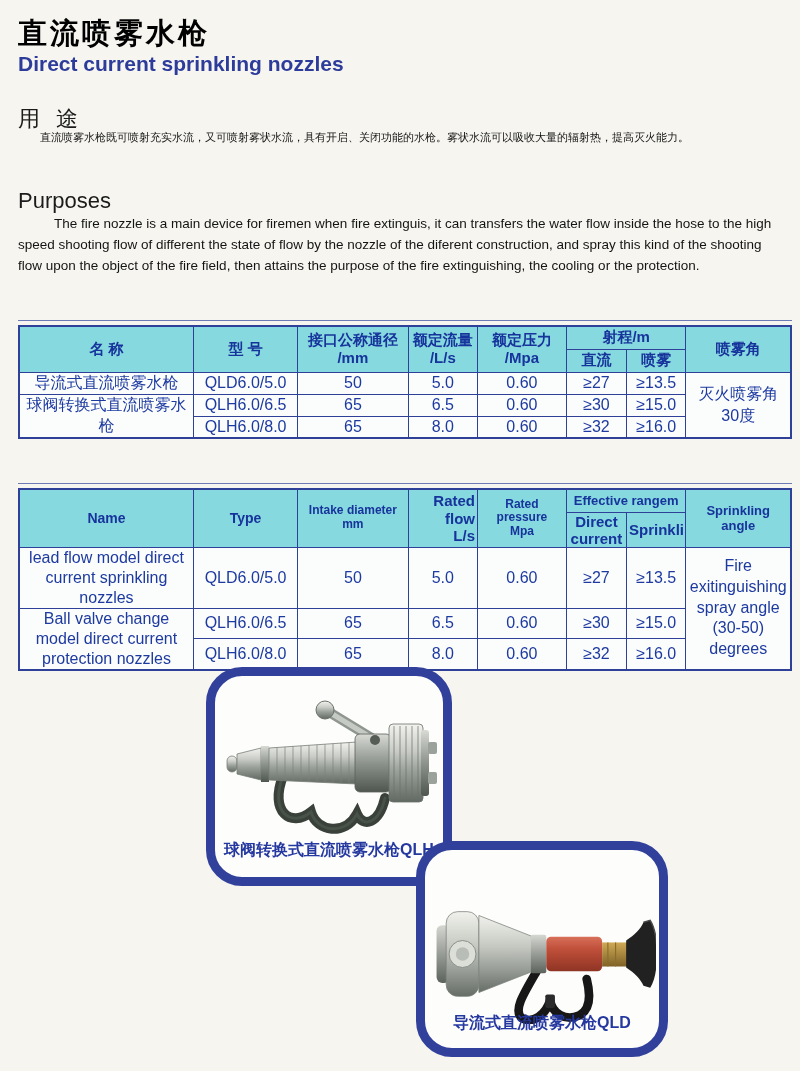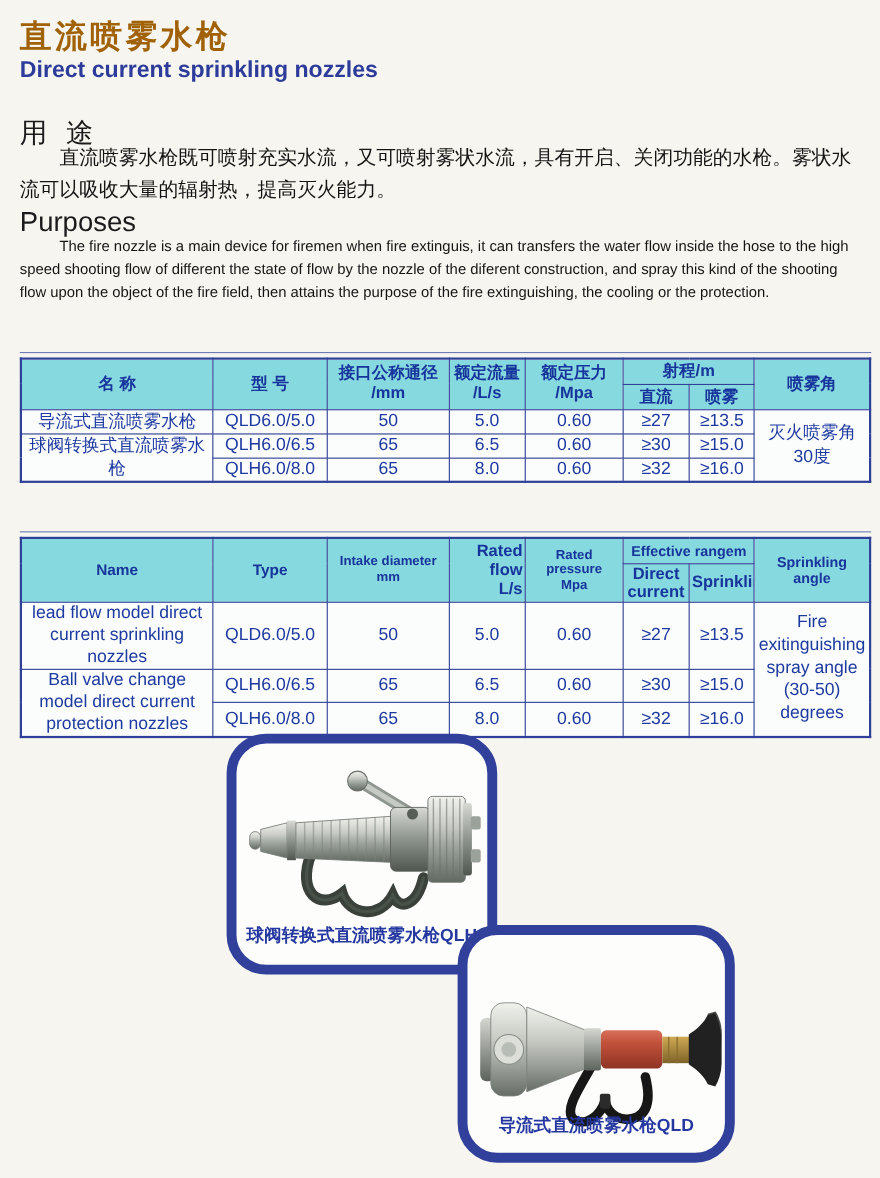--- a/index.html
+++ b/index.html
@@ -3,27 +3,27 @@
 <meta charset="utf-8">
 <style>
   html,body{margin:0;padding:0;background:#e8e7e3;}
   .page{
     position:relative; width:800px; height:1071px; margin:0 auto;
     background:#f6f5f0; overflow:hidden;
     font-family:"Liberation Sans","DejaVu Sans",sans-serif;
   }
   
   .title-zh{position:absolute; left:18px; top:14px; font-size:29px; font-weight:bold;
-    color:#a16207; letter-spacing:3px;}
+    color:#000000; letter-spacing:3px;}
   .title-en{position:absolute; left:18px; top:52px; font-size:21px; font-weight:bold;
     color:#2d3c9b;}
-  .sec-heading{position:absolute; left:18px; font-size:25px; color:#1b1b1b;}
+  .sec-heading{position:absolute; left:18px; font-size:22px; color:#1b1b1b;}
   #usage-heading{top:104px; letter-spacing:5px;}
   #purposes-heading{top:188px;}
-  .body-zh{position:absolute; left:18px; top:129px; width:768px; font-size:18px;
+  .body-zh{position:absolute; left:18px; top:129px; width:768px; font-size:11px;
     line-height:1.6; color:#141414; text-indent:2em;}
   .body-en{position:absolute; left:18px; top:214px; width:768px; font-size:13.5px;
     line-height:1.55; color:#141414; text-indent:36px;}
   
   .table-topline{position:absolute; left:18px; width:774px; height:1px; background:#6d7ab5;}
   #topline-zh{top:320px;} #topline-en{top:483px;}
   .spec-table{position:absolute; left:18px; width:774px; border-collapse:collapse;
     table-layout:fixed; border:2px solid #2e4098;}
   #table-zh{top:325px;} #table-en{top:488px;}
   .spec-table th,.spec-table td{border:1px solid #2e4098; padding:0 2px; text-align:center;

